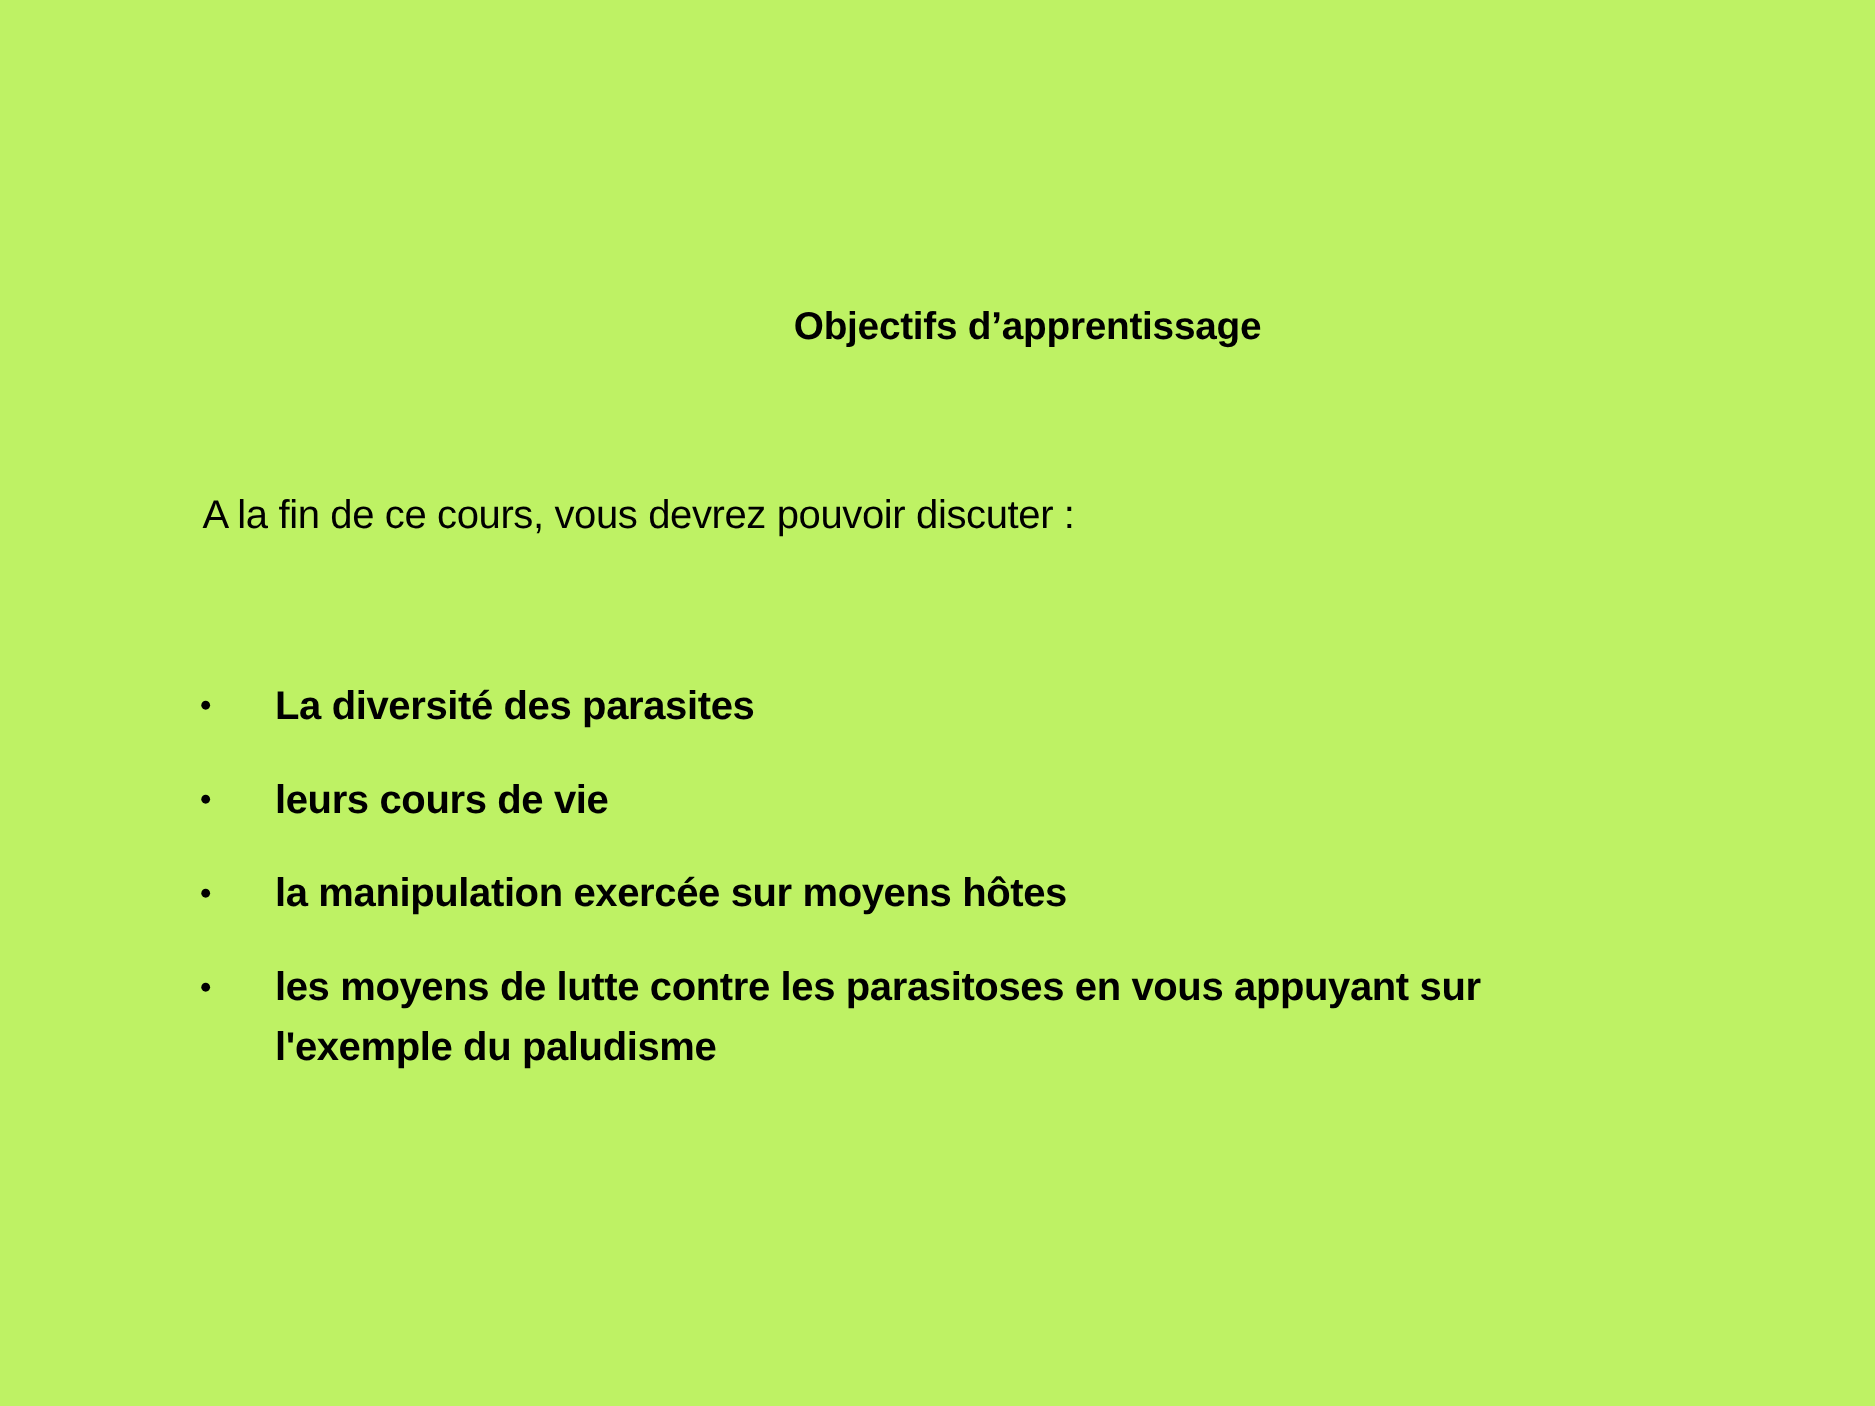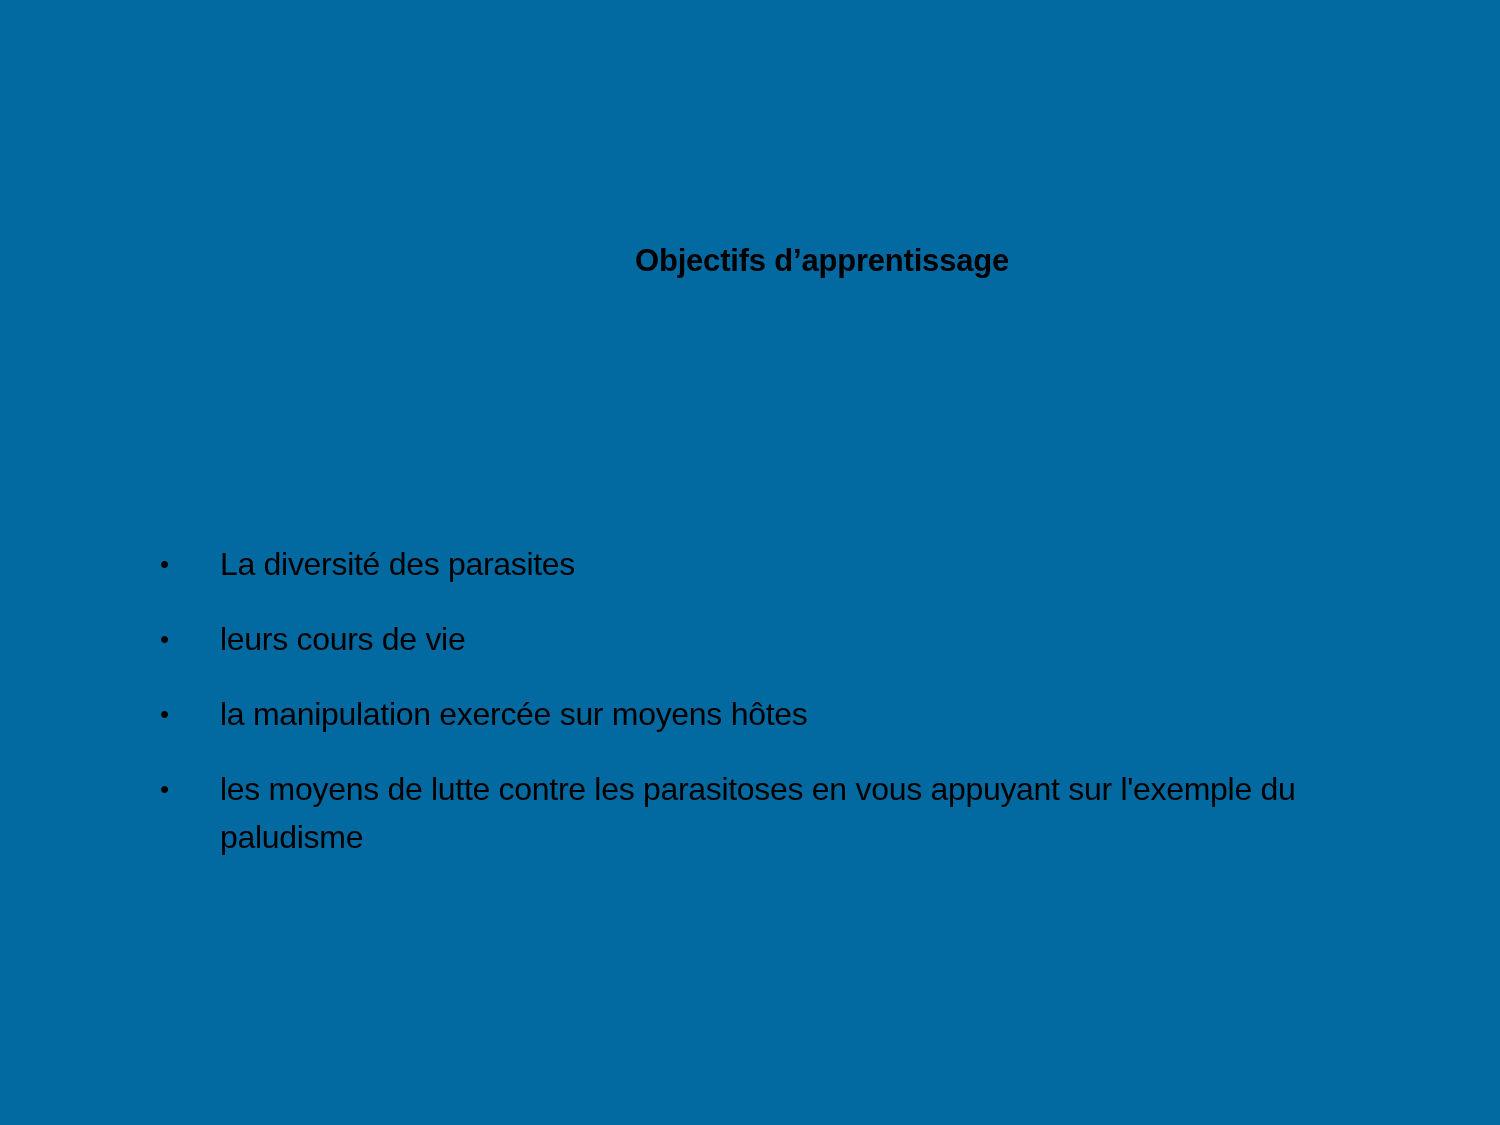--- a/index.html
+++ b/index.html
@@ -5,21 +5,21 @@
 <style>
   html, body {
     margin: 0;
     padding: 0;
     background: #ffffff;
   }
   .slide {
     position: relative;
     width: 1500px;
     height: 1125px;
-    background: #0369a1;
+    background: #bef264;
     overflow: hidden;
     font-family: "Liberation Sans", "DejaVu Sans", sans-serif;
     color: #000000;
   }
   .title {
     position: absolute;
     top: 240px;
     left: 144px;
     width: 1356px;
     text-align: center;
@@ -59,33 +59,34 @@
     flex: 0 0 60px;
     font-size: 26px;
     line-height: 48px;
     padding-left: 2px;
     color: #000000;
   }
   .bullet-text {
     flex: 1 1 auto;
     max-width: 1105px;
     font-size: 32px;
-    font-weight: 400;
+    font-weight: 700;
     line-height: 48px;
     letter-spacing: -0.3px;
     color: #000000;
   }
 </style>
 </head>
 <body>
 
 <div class="slide">
 
   <div class="title">Objectifs d’apprentissage</div>
 
+  <div class="intro">A la fin de ce cours, vous devrez pouvoir discuter :</div>
 
   <ul class="bullet-list">
     <li class="bullet-item">
       <span class="bullet-dot">•</span>
       <span class="bullet-text">La diversité des parasites</span>
     </li>
     <li class="bullet-item">
       <span class="bullet-dot">•</span>
       <span class="bullet-text">leurs cours de vie</span>
     </li>

